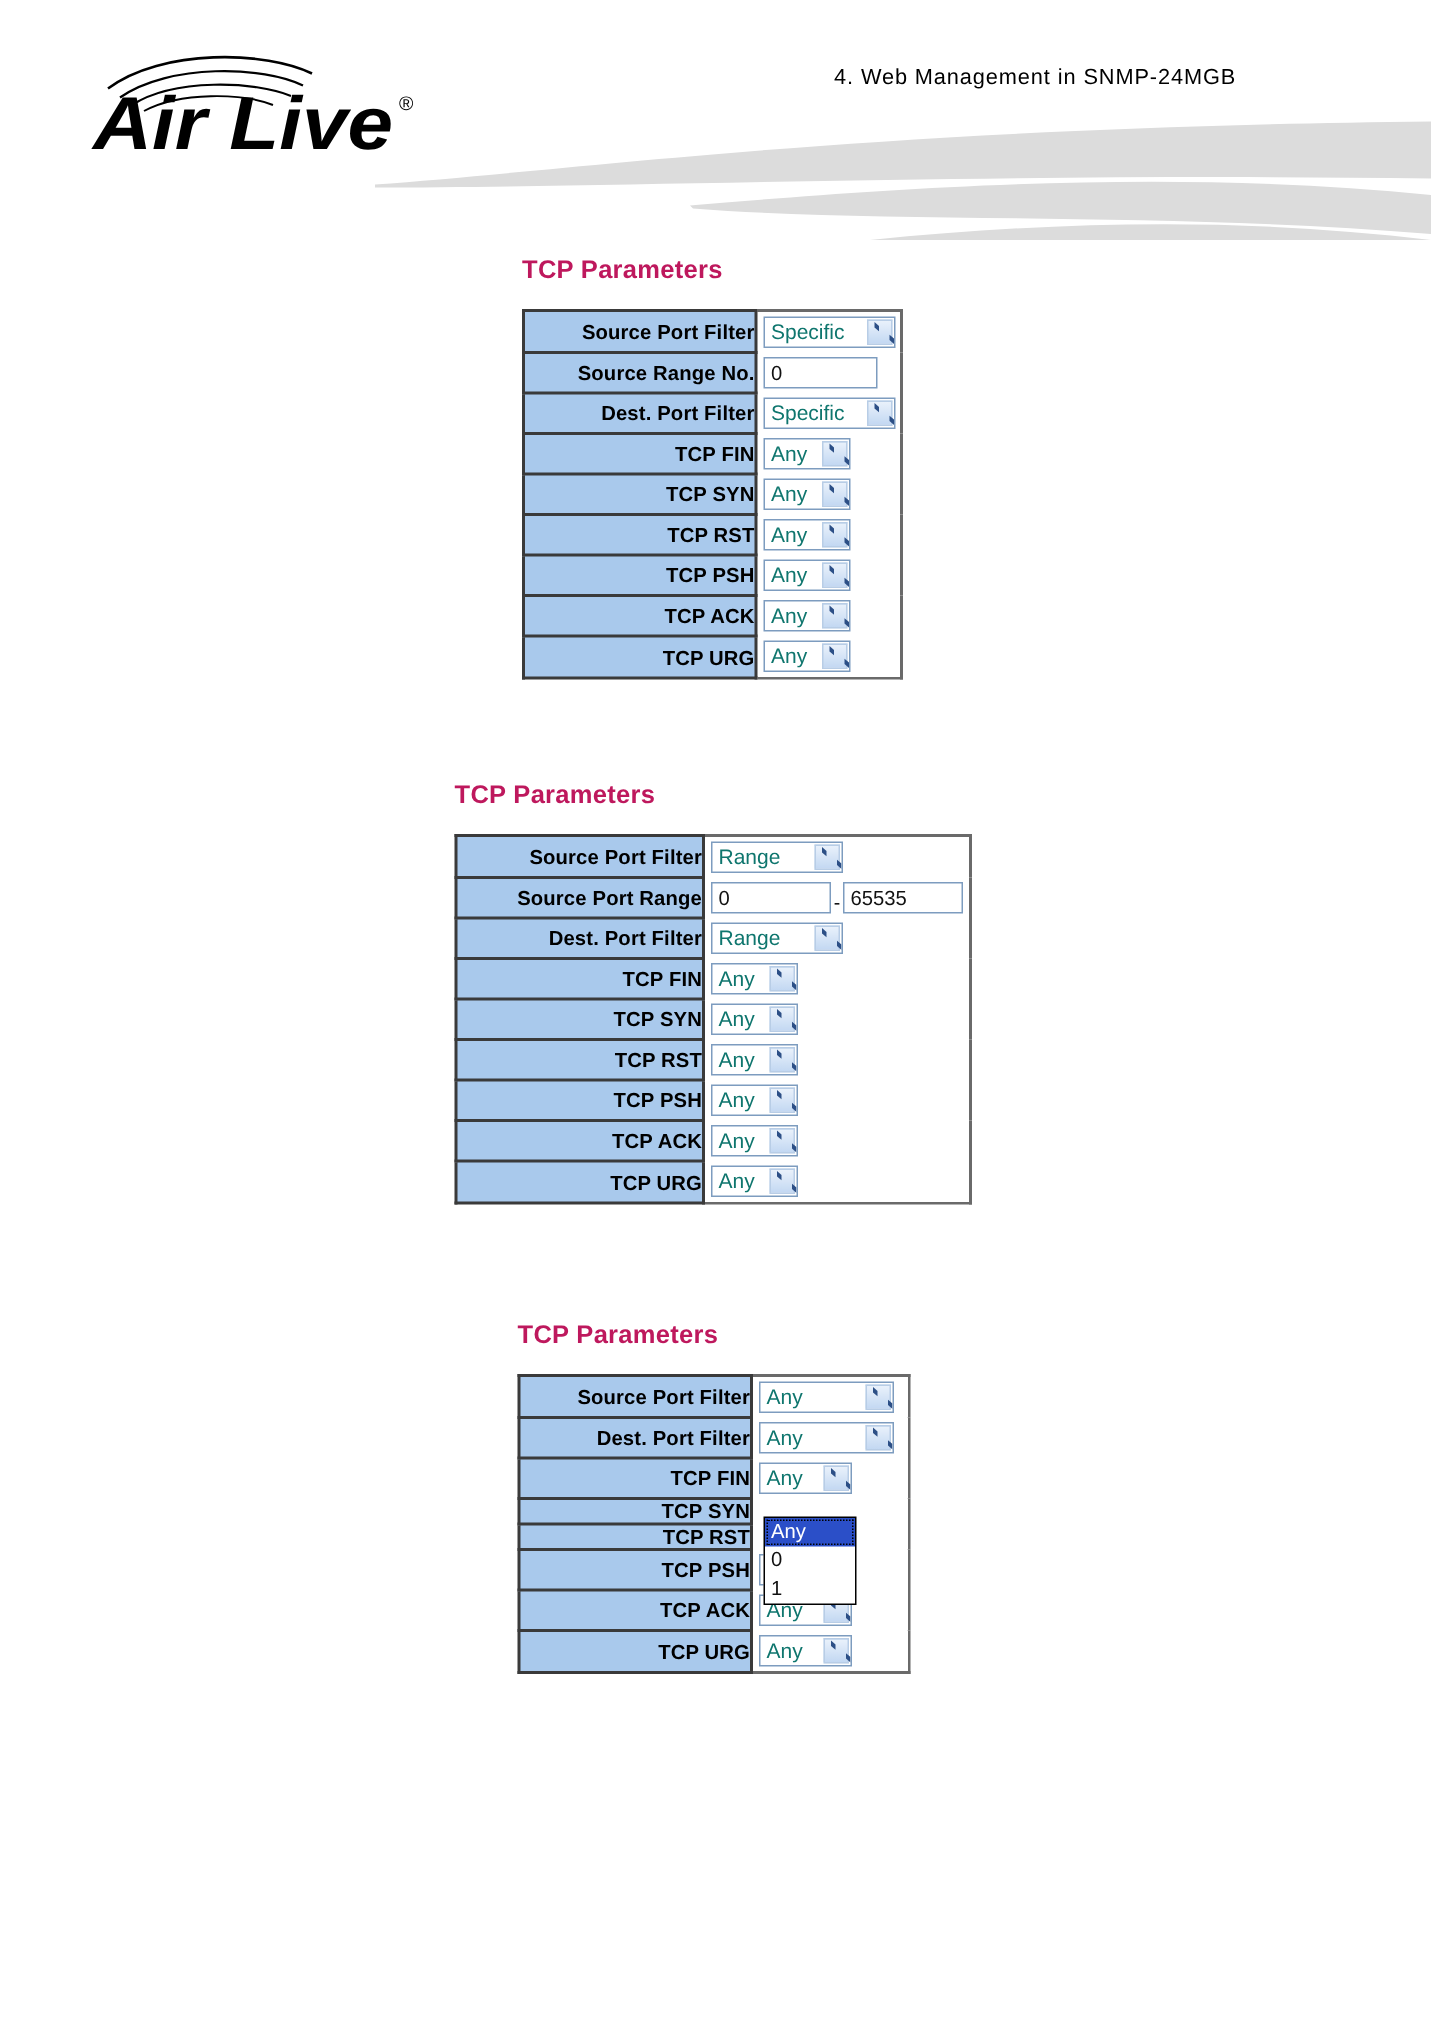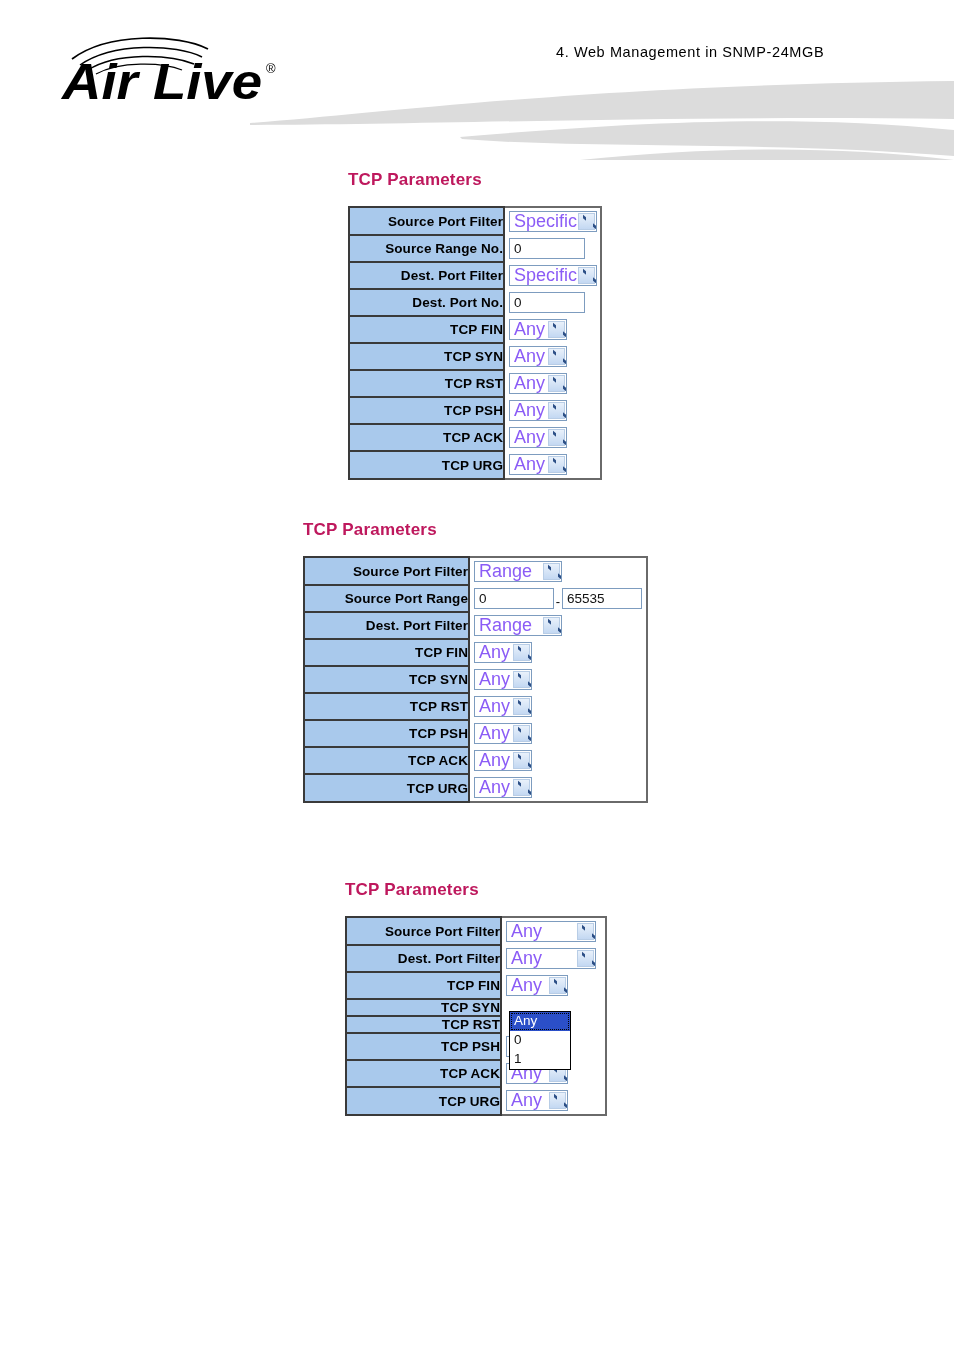--- a/index.html
+++ b/index.html
@@ -90,22 +90,22 @@
   }
 
   
   .sel {
     display: inline-block;
     position: relative;
     box-sizing: border-box;
     height: 21px;
     border: 1px solid #7d9cbf;
     background: #ffffff;
-    font-size: 18px;
-    color: #8b5cf6;
+    font-size: 14px;
+    color: #0f766e;
     line-height: 19px;
     padding-left: 4px;
     vertical-align: middle;
     white-space: nowrap;
     overflow: hidden;
   }
   .sel .sel-text {
     display: inline-block;
   }
   .sel .arrow-btn {
@@ -232,26 +232,20 @@
       <tr>
         <td class="label-cell">Dest. Port Filter</td>
         <td class="value-cell">
           <div class="sel" style="width:88px; margin:3px 0 3px 4px;">
             <span class="sel-text">Specific</span>
             <span class="arrow-btn"></span>
           </div>
         </td>
       </tr>
       <tr>
-        <td class="label-cell">Dest. Port No.</td>
-        <td class="value-cell">
-          <div class="txt" style="width:76px; margin:3px 0 3px 4px;">0</div>
-        </td>
-      </tr>
-      <tr>
         <td class="label-cell">TCP FIN</td>
         <td class="value-cell">
           <div class="sel" style="width:58px; margin:3px 0 3px 4px;">
             <span class="sel-text">Any</span>
             <span class="arrow-btn"></span>
           </div>
         </td>
       </tr>
       <tr>
         <td class="label-cell">TCP SYN</td>

